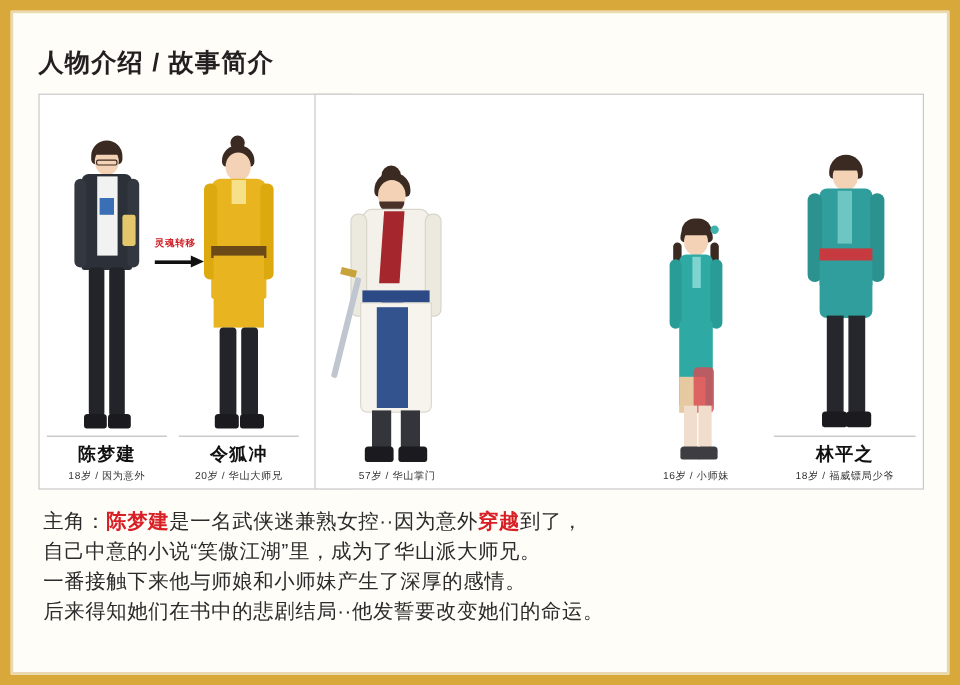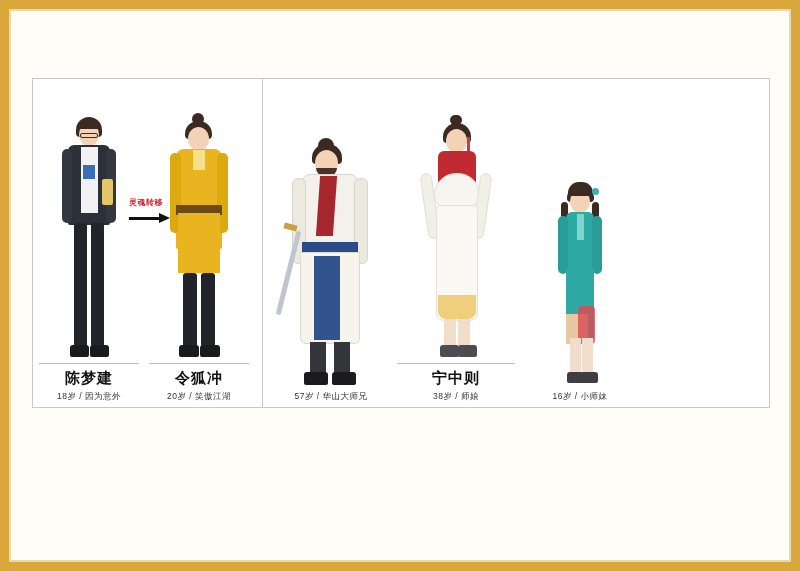--- a/index.html
+++ b/index.html
@@ -160,20 +160,21 @@
 </style>
 </head>
 <body>
 
 <div class="page">
   <div class="frame-outer"></div>
   <div class="frame-inner"></div>
 
   <div class="content">
 
+    <div class="title">人物介绍 / 故事简介</div>
 
     <div class="panel panel-left">
 
       <div class="transfer-label">灵魂转移</div>
       <div class="arrow">
         <div class="shaft"></div>
         <div class="head"></div>
       </div>
 
       <div class="char" style="left:6px; width:100px;">
@@ -211,21 +212,21 @@
             <div class="arm" style="left:51px; top:40px; width:11px; height:80px; background:#dca90f; border-radius:5px;"></div>
             <div class="body-sh" style="left:10px; top:92px; width:46px; height:10px; background:#6b4a18;"></div>
             <div class="body-sh" style="left:12px; top:100px; width:42px; height:60px; background:#e8b520;"></div>
             <div class="leg" style="left:17px; top:160px; width:14px; height:74px; border-radius:3px;"></div>
             <div class="leg" style="left:35px; top:160px; width:14px; height:74px; border-radius:3px;"></div>
             <div class="shoe" style="left:13px; top:232px; width:20px; height:12px;"></div>
             <div class="shoe" style="left:34px; top:232px; width:20px; height:12px;"></div>
           </div>
         </div>
         <div class="char-name">令狐冲</div>
-        <div class="char-sub">20岁 / 笑傲江湖</div>
+        <div class="char-sub">20岁 / 华山大师兄</div>
       </div>
     </div>
 
     <div class="panel panel-right">
 
       <div class="char" style="left:8px; width:120px;">
         <div class="char-art" style="height:256px;">
           <div class="fig" style="width:86px;height:250px;">
             <div class="hair" style="left:30px; top:0px; width:16px; height:10px; border-radius:8px 8px 0 0;"></div>
             <div class="hair" style="left:24px; top:6px; width:30px; height:20px; border-radius:14px 14px 4px 4px;"></div>
@@ -241,45 +242,23 @@
             <div class="body-sh" style="left:26px; top:118px; width:26px; height:84px; background:#33538f;"></div>
 
             <div style="position:absolute; left:-2px; top:92px; width:5px; height:86px; background:#bfc6cf; transform:rotate(14deg); border-radius:2px;"></div>
             <div style="position:absolute; left:-4px; top:86px; width:13px; height:6px; background:#c8a23a; transform:rotate(14deg);"></div>
             <div class="leg" style="left:22px; top:204px; width:16px; height:32px; background:#33353b;"></div>
             <div class="leg" style="left:46px; top:204px; width:16px; height:32px; background:#33353b;"></div>
             <div class="shoe" style="left:16px; top:234px; width:24px; height:13px;"></div>
             <div class="shoe" style="left:44px; top:234px; width:24px; height:13px;"></div>
           </div>
         </div>
-        <div class="char-sub">57岁 / 华山大师兄</div>
-      </div>
-
-      <div class="char" style="left:134px; width:118px;">
-        <div class="char-art" style="height:256px;">
-          <div class="fig" style="width:76px;height:250px;">
-            <div class="hair" style="left:32px; top:4px; width:12px; height:10px; border-radius:6px;"></div>
-            <div class="hair" style="left:25px; top:12px; width:28px; height:20px; border-radius:14px 14px 4px 4px;"></div>
-            <div class="head-sh" style="left:28px; top:18px; width:21px; height:24px;"></div>
-            <div style="position:absolute; left:49px; top:26px; width:3px; height:20px; background:#cf3b42;"></div>
-            <div class="body-sh" style="left:20px; top:40px; width:38px; height:38px; background:#c02a30; border-radius:6px 6px 2px 2px;"></div>
-            <div class="body-sh" style="left:16px; top:62px; width:46px; height:34px; background:#f7f5ef; border-radius:22px 22px 10px 10px; border:1px solid #e0ded6; box-sizing:border-box;"></div>
-            <div class="arm" style="left:6px; top:62px; width:12px; height:66px; background:#f2efe7; border:1px solid #e0ded6; box-sizing:border-box; border-radius:6px; transform:rotate(-8deg);"></div>
-            <div class="arm" style="left:58px; top:62px; width:12px; height:66px; background:#f2efe7; border:1px solid #e0ded6; box-sizing:border-box; border-radius:6px; transform:rotate(8deg);"></div>
-            <div class="body-sh" style="left:18px; top:94px; width:42px; height:116px; background:#faf8f2; border:1px solid #e2e0d7; box-sizing:border-box; border-radius:4px 4px 8px 8px;"></div>
-            <div class="body-sh" style="left:20px; top:184px; width:38px; height:24px; background:#e9b93c; opacity:0.65; border-radius:0 0 8px 8px;"></div>
-            <div class="leg" style="left:26px; top:208px; width:12px; height:28px; background:#f0ddcb;"></div>
-            <div class="leg" style="left:40px; top:208px; width:12px; height:28px; background:#f0ddcb;"></div>
-            <div class="shoe" style="left:22px; top:234px; width:19px; height:12px; background:#4c4c52;"></div>
-            <div class="shoe" style="left:40px; top:234px; width:19px; height:12px; background:#4c4c52;"></div>
-          </div>
-        </div>
-        <div class="char-name">宁中则</div>
-        <div class="char-sub">38岁 / 师娘</div>
-      </div>
+        <div class="char-sub">57岁 / 华山掌门</div>
+      </div>
+
 
       <div class="char" style="left:258px; width:118px;">
         <div class="char-art" style="height:256px;">
           <div class="fig" style="width:64px;height:250px;">
             <div class="hair" style="left:20px; top:44px; width:25px; height:22px; border-radius:12px;"></div>
             <div class="hair" style="left:19px; top:48px; width:27px; height:16px; border-radius:13px 13px 4px 4px;"></div>
             <div class="head-sh" style="left:22px; top:52px; width:20px; height:23px;"></div>
             <div class="hair" style="left:20px; top:48px; width:24px; height:10px; border-radius:12px 12px 0 0;"></div>
             <div class="hair" style="left:13px; top:64px; width:7px; height:26px; border-radius:4px;"></div>
             <div class="hair" style="left:44px; top:64px; width:7px; height:26px; border-radius:4px;"></div>
@@ -293,17 +272,44 @@
             <div class="body-sh" style="left:30px; top:168px; width:17px; height:38px; background:#d94a53; opacity:0.8; border-radius:4px;"></div>
             <div class="leg" style="left:22px; top:200px; width:11px; height:36px; background:#f0ddcb;"></div>
             <div class="leg" style="left:34px; top:200px; width:11px; height:36px; background:#f0ddcb;"></div>
             <div class="shoe" style="left:19px; top:234px; width:17px; height:11px; background:#3d3d42;"></div>
             <div class="shoe" style="left:33px; top:234px; width:17px; height:11px; background:#3d3d42;"></div>
           </div>
         </div>
         <div class="char-sub">16岁 / 小师妹</div>
       </div>
 
+      <div class="char" style="left:382px; width:118px;">
+        <div class="char-art" style="height:256px;">
+          <div class="fig" style="width:70px;height:250px;">
+            <div class="hair" style="left:22px; top:18px; width:28px; height:20px; border-radius:14px 14px 4px 4px;"></div>
+            <div class="head-sh" style="left:25px; top:24px; width:21px; height:24px;"></div>
+            <div class="hair" style="left:23px; top:20px; width:26px; height:11px; border-radius:13px 13px 0 0;"></div>
+            <div class="body-sh" style="left:14px; top:46px; width:44px; height:82px; background:#2f9e9c; border-radius:6px 6px 2px 2px;"></div>
+            <div class="body-sh" style="left:29px; top:48px; width:12px; height:44px; background:#6ec6c2;"></div>
+            <div class="arm" style="left:4px; top:50px; width:12px; height:74px; background:#2b928f; border-radius:6px;"></div>
+            <div class="arm" style="left:56px; top:50px; width:12px; height:74px; background:#2b928f; border-radius:6px;"></div>
+            <div class="body-sh" style="left:14px; top:96px; width:44px; height:11px; background:#c73a3f;"></div>
+            <div class="body-sh" style="left:14px; top:106px; width:44px; height:48px; background:#2f9e9c; border-radius:0 0 6px 6px;"></div>
+            <div class="leg" style="left:20px; top:152px; width:14px; height:82px; background:#26272c;"></div>
+            <div class="leg" style="left:38px; top:152px; width:14px; height:82px; background:#26272c;"></div>
+            <div class="shoe" style="left:16px; top:232px; width:21px; height:13px;"></div>
+            <div class="shoe" style="left:36px; top:232px; width:21px; height:13px;"></div>
+          </div>
+        </div>
+        <div class="char-name">林平之</div>
+        <div class="char-sub">18岁 / 福威镖局少爷</div>
+      </div>
     </div>
 
+    <div class="desc">
+      <div class="line"><span>主角：</span><span class="hl">陈梦建</span><span>是一名武侠迷兼熟女控··因为意外</span><span class="hl">穿越</span><span>到了，</span></div>
+      <div class="line">自己中意的小说“笑傲江湖”里，成为了华山派大师兄。</div>
+      <div class="line">一番接触下来他与师娘和小师妹产生了深厚的感情。</div>
+      <div class="line">后来得知她们在书中的悲剧结局··他发誓要改变她们的命运。</div>
+    </div>
 
   </div>
 </div>
 
 </body></html>

